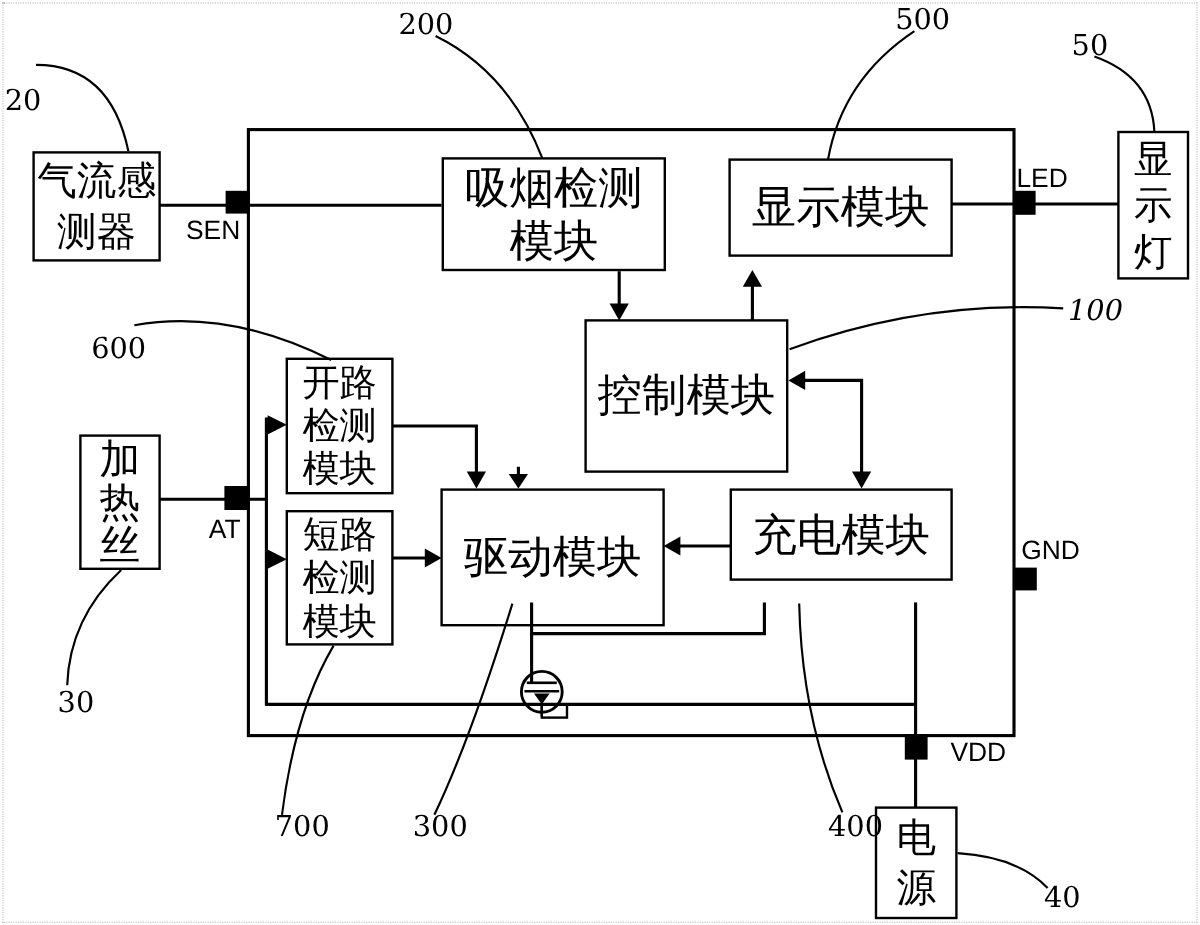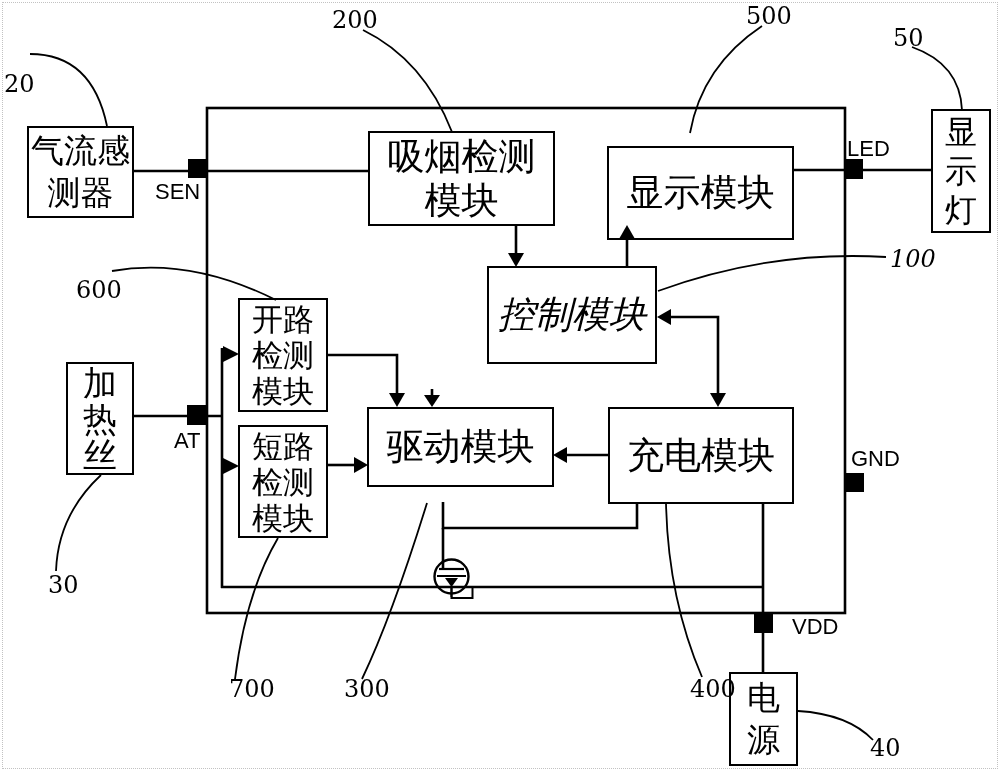--- a/index.html
+++ b/index.html
@@ -104,51 +104,51 @@
   <div class="block" style="left:27px;top:126px;width:107px;height:92px;font-size:33px;line-height:42px;">
     <span>气流感</span>
     <span>测器</span>
   </div>
 
   <div class="block" style="left:368px;top:131px;width:187px;height:95px;font-size:37px;line-height:44px;">
     <span>吸烟检测</span>
     <span>模块</span>
   </div>
 
-  <div class="block" style="left:607px;top:146px;width:187px;height:94px;font-size:37px;text-align:right;">
+  <div class="block" style="left:607px;top:132px;width:187px;height:82px;font-size:37px;text-align:right;">
     <span>显示模块</span>
   </div>
 
   <div class="block" style="left:931px;top:109px;width:60px;height:124px;font-size:32px;line-height:39px;">
     <span>显</span>
     <span>示</span>
     <span>灯</span>
   </div>
 
-  <div class="block" style="left:487px;top:266px;width:170px;height:98px;font-size:37px;font-style:italic;">
+  <div class="block" style="left:487px;top:266px;width:170px;height:128px;font-size:37px;">
     <span>控制模块</span>
   </div>
 
   <div class="block" style="left:238px;top:298px;width:90px;height:114px;font-size:31px;line-height:36px;">
     <span>开路</span>
     <span>检测</span>
     <span>模块</span>
   </div>
 
   <div class="block" style="left:238px;top:425px;width:90px;height:113px;font-size:31px;line-height:36px;">
     <span>短路</span>
     <span>检测</span>
     <span>模块</span>
   </div>
 
-  <div class="block" style="left:367px;top:407px;width:187px;height:80px;font-size:37px;">
+  <div class="block" style="left:367px;top:407px;width:187px;height:115px;font-size:37px;">
     <span>驱动模块</span>
   </div>
 
-  <div class="block" style="left:608px;top:407px;width:186px;height:97px;font-size:37px;">
+  <div class="block" style="left:608px;top:407px;width:186px;height:77px;font-size:37px;">
     <span>充电模块</span>
   </div>
 
   <div class="block" style="left:66px;top:362px;width:68px;height:113px;font-size:34px;line-height:36px;">
     <span>加</span>
     <span>热</span>
     <span>丝</span>
   </div>
 
   <div class="block" style="left:729px;top:672px;width:69px;height:94px;font-size:33px;line-height:42px;">

